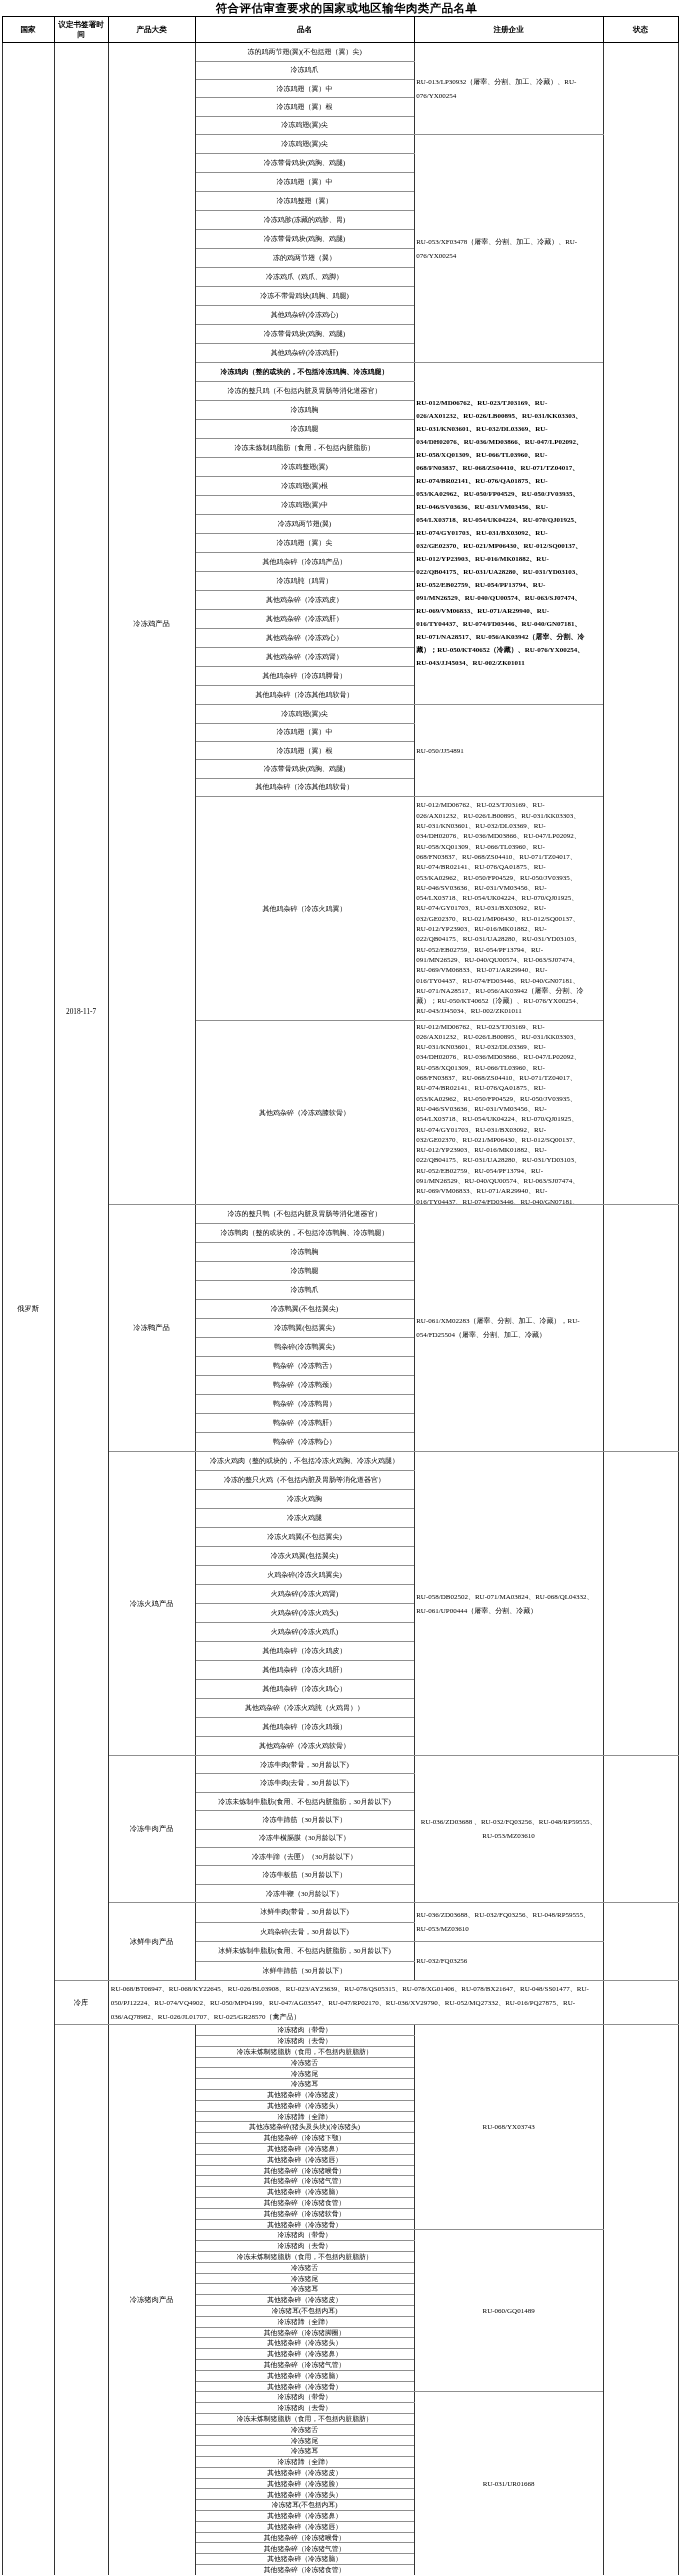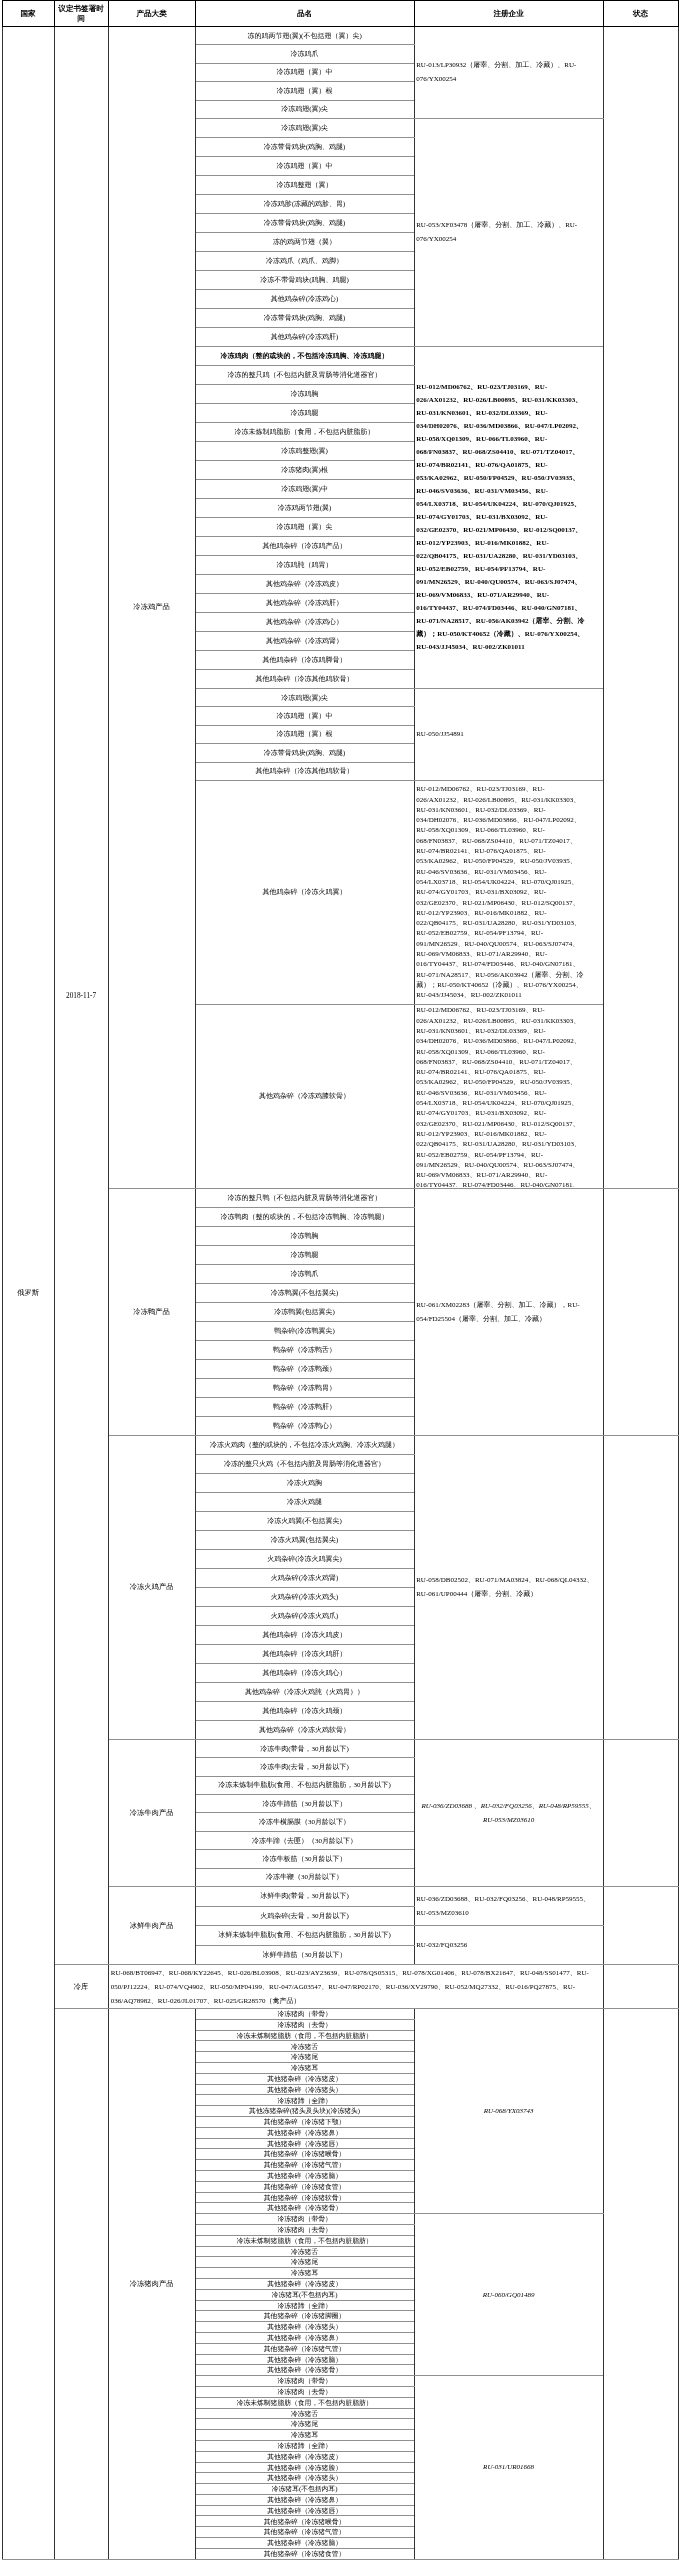--- a/index.html
+++ b/index.html
@@ -14,31 +14,32 @@
   th{border:0.5px solid #000;border-top:1.1px solid #000;border-bottom:1.1px solid #000;
      font-size:7.6px;font-weight:bold;height:23px;background:#fff;}
   td{border-left:0.5px solid #333;border-right:0.5px solid #333;
      border-top:0.5px solid #8f8f8f;border-bottom:0.5px solid #8f8f8f;
      font-size:7px;text-align:center;vertical-align:middle;padding:0 1.1px;overflow:hidden;}
   tr.gb > td{border-top:1.1px solid #3a3a3a;}
   tr.sb > td{border-top:1.1px solid #000;}
   td.name-cell{font-size:7px;}
   td.tight{font-size:6.8px;line-height:7.6px;}
   td.ent-cell{text-align:left;padding:0 1.6px;line-height:14px;font-size:7px;}
-  td.ent-center{text-align:center;font-style:italic;}
+  td.ent-center{text-align:center;}
   td.ent-cell div.list{line-height:13px;padding-right:14px;}
   td.ent-cell div.dense{line-height:10.3px;padding-right:14px;overflow:hidden;}
   td.country-cell,td.date-cell,td.cat-cell{font-size:7.3px;}
   td.coldstore-text{text-align:left;line-height:14px;font-size:7px;padding:0 2.2px;}
   td.status-cell{background:#fff;}
 </style>
 </head>
 <body>
 
 <div class="page">
+  <div class="doc-title">符合评估审查要求的国家或地区输华肉类产品名单</div>
   <table class="main-table">
     <colgroup>
       <col class="c-country">
         <col class="c-date">
         <col class="c-cat">
       <col class="c-name">
         <col class="c-ent">
         <col class="c-status">
     </colgroup>
     <thead>
@@ -128,21 +129,21 @@
         <tr style="height: 19px;">
           <td class="name-cell">冷冻鸡腿</td>
         </tr>
         <tr style="height: 19px;">
           <td class="name-cell">冷冻未炼制鸡脂肪（食用，不包括内脏脂肪）</td>
         </tr>
         <tr style="height: 19px;">
           <td class="name-cell">冷冻鸡整翅(翼)</td>
         </tr>
         <tr style="height: 19px;">
-          <td class="name-cell">冷冻猪肉(翼)根</td>
+          <td class="name-cell">冷冻鸡翅(翼)根</td>
         </tr>
         <tr style="height: 19px;">
           <td class="name-cell">冷冻鸡翅(翼)中</td>
         </tr>
         <tr style="height: 19px;">
           <td class="name-cell">冷冻鸡两节翅(翼)</td>
         </tr>
         <tr style="height: 19px;">
           <td class="name-cell">冷冻鸡翅（翼）尖</td>
         </tr>

